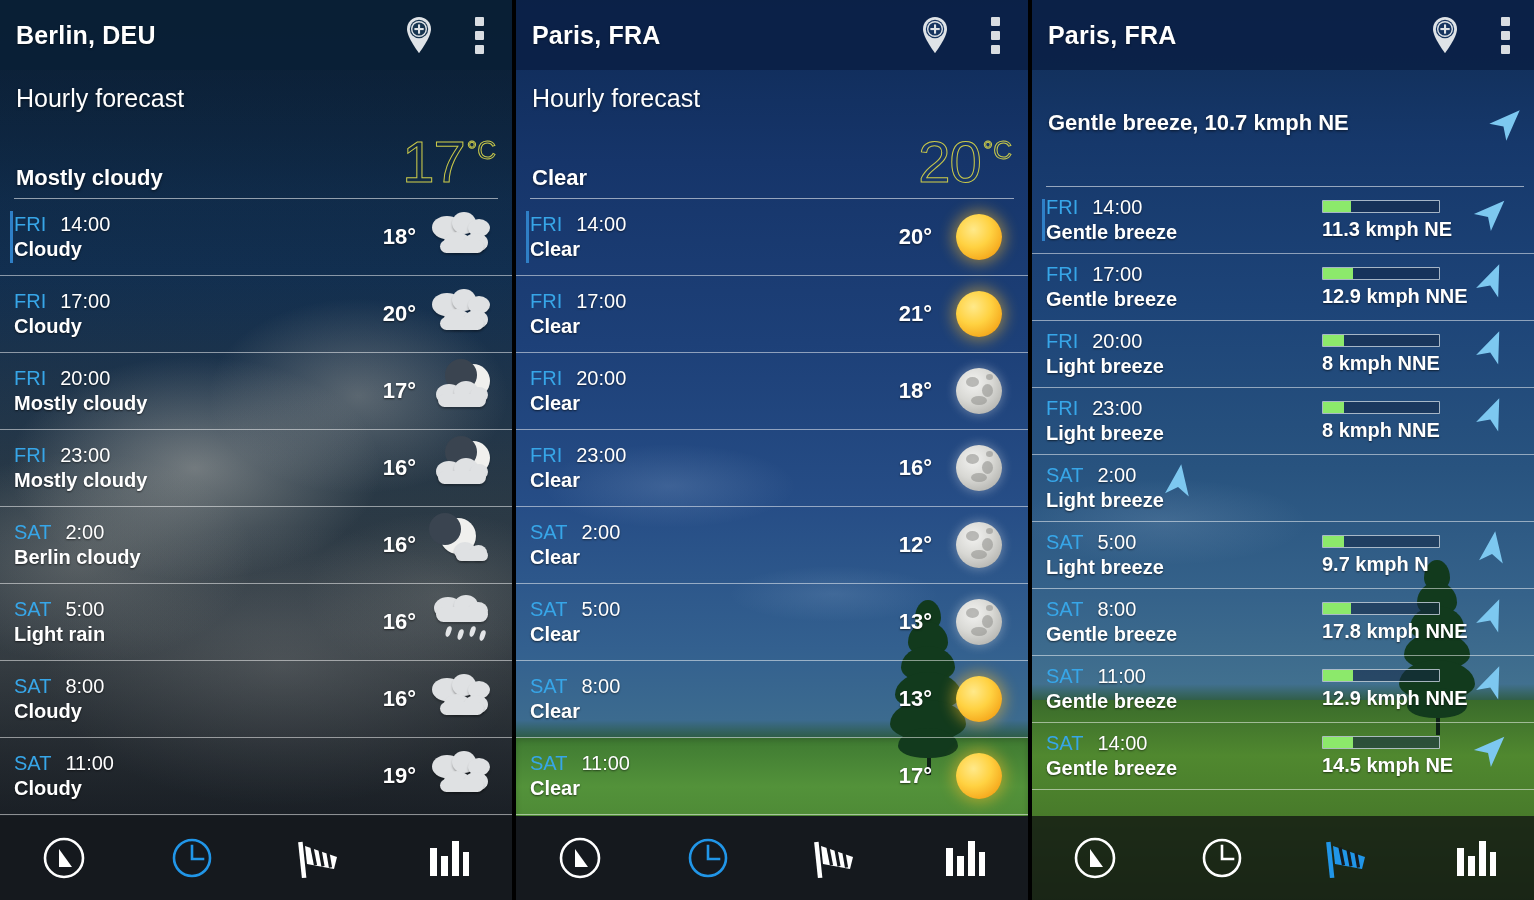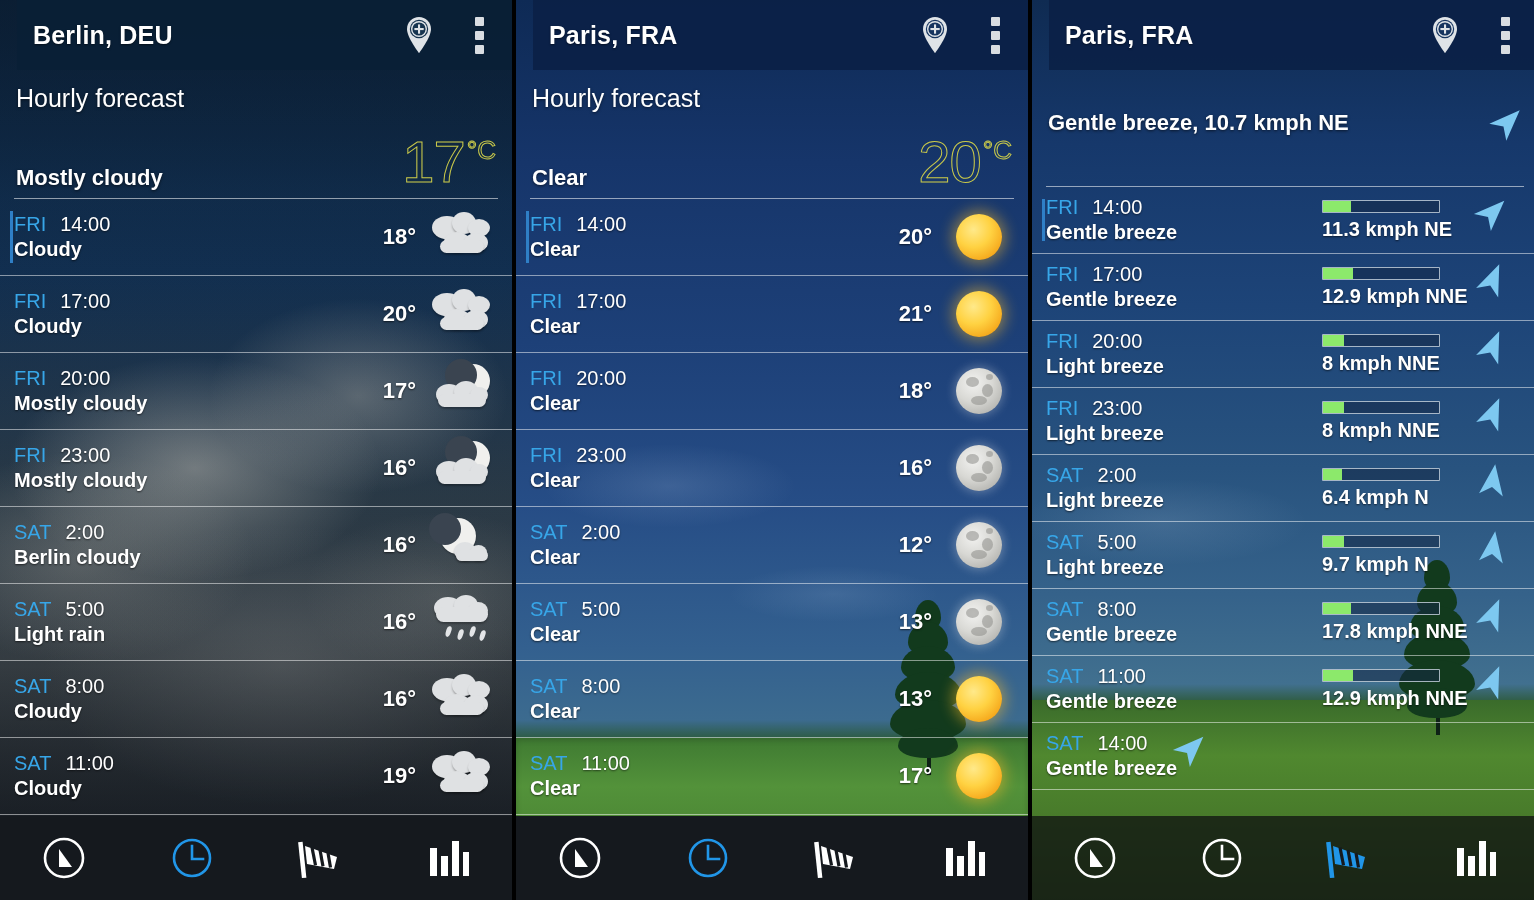--- a/index.html
+++ b/index.html
@@ -68,21 +68,20 @@
   .grass3{
     position:absolute; left:0; right:0; top:700px; bottom:0;
     background:linear-gradient(180deg,#3a6b2b 0%, #50882f 28%, #47792a 62%, #365c22 100%);
   }
 
   
   .topbar{
     position:relative; z-index:3; height:70px;
     display:flex; align-items:center; padding:0 16px;
     background:rgba(10,31,54,.93);
-    margin-left:17px;
   }
   .p2 .topbar,.p3 .topbar{ background:rgba(11,33,70,.92); }
   .city{
     font-size:25px; font-weight:bold; color:#fff; letter-spacing:.2px;
     text-shadow:0 1px 2px rgba(0,0,0,.5);
   }
   .topspace{ flex:1 }
   .pin{ width:42px; height:42px; position:relative; display:flex; align-items:center; justify-content:center; }
   .dots{ width:34px; height:44px; display:flex; flex-direction:column; align-items:center; justify-content:center; gap:5px; margin-left:22px;}
   .dots i{ width:9px; height:9px; background:#d9dde2; display:block; border-radius:1px;}
@@ -762,26 +761,20 @@
             </svg></div>
         </div>
         <div class="row">
           <div class="rowleft">
             <div class="rowtime">
               <span class="day">SAT</span>
               <span class="hour">2:00</span>
             </div>
             <div class="cond">Light breeze</div>
           </div>
-          <div class="windmid">
-            <div class="bar">
-              <span style="width:16%"></span>
-            </div>
-            <div class="speed">6.4 kmph N</div>
-          </div>
           <div class="arrow"><svg width="30" height="34" viewBox="0 0 30 34" style="transform:rotate(8deg)">
               <path d="M15 1 L27 32 L15 24 L3 32 Z" fill="#7dc8f0"></path>
             </svg></div>
         </div>
         <div class="row">
           <div class="rowleft">
             <div class="rowtime">
               <span class="day">SAT</span>
               <span class="hour">5:00</span>
             </div>
@@ -833,20 +826,26 @@
               <path d="M15 1 L27 32 L15 24 L3 32 Z" fill="#7dc8f0"></path>
             </svg></div>
         </div>
         <div class="row">
           <div class="rowleft">
             <div class="rowtime">
               <span class="day">SAT</span>
               <span class="hour">14:00</span>
             </div>
             <div class="cond">Gentle breeze</div>
+          </div>
+          <div class="windmid">
+            <div class="bar">
+              <span style="width:26%"></span>
+            </div>
+            <div class="speed">14.5 kmph NE</div>
           </div>
           <div class="arrow"><svg width="30" height="34" viewBox="0 0 30 34" style="transform:rotate(45deg)">
               <path d="M15 1 L27 32 L15 24 L3 32 Z" fill="#7dc8f0"></path>
             </svg></div>
         </div>
       </div>
 
     <div class="nav">
         <div class="navitem">
           <svg width="46" height="46" viewBox="0 0 46 46">

